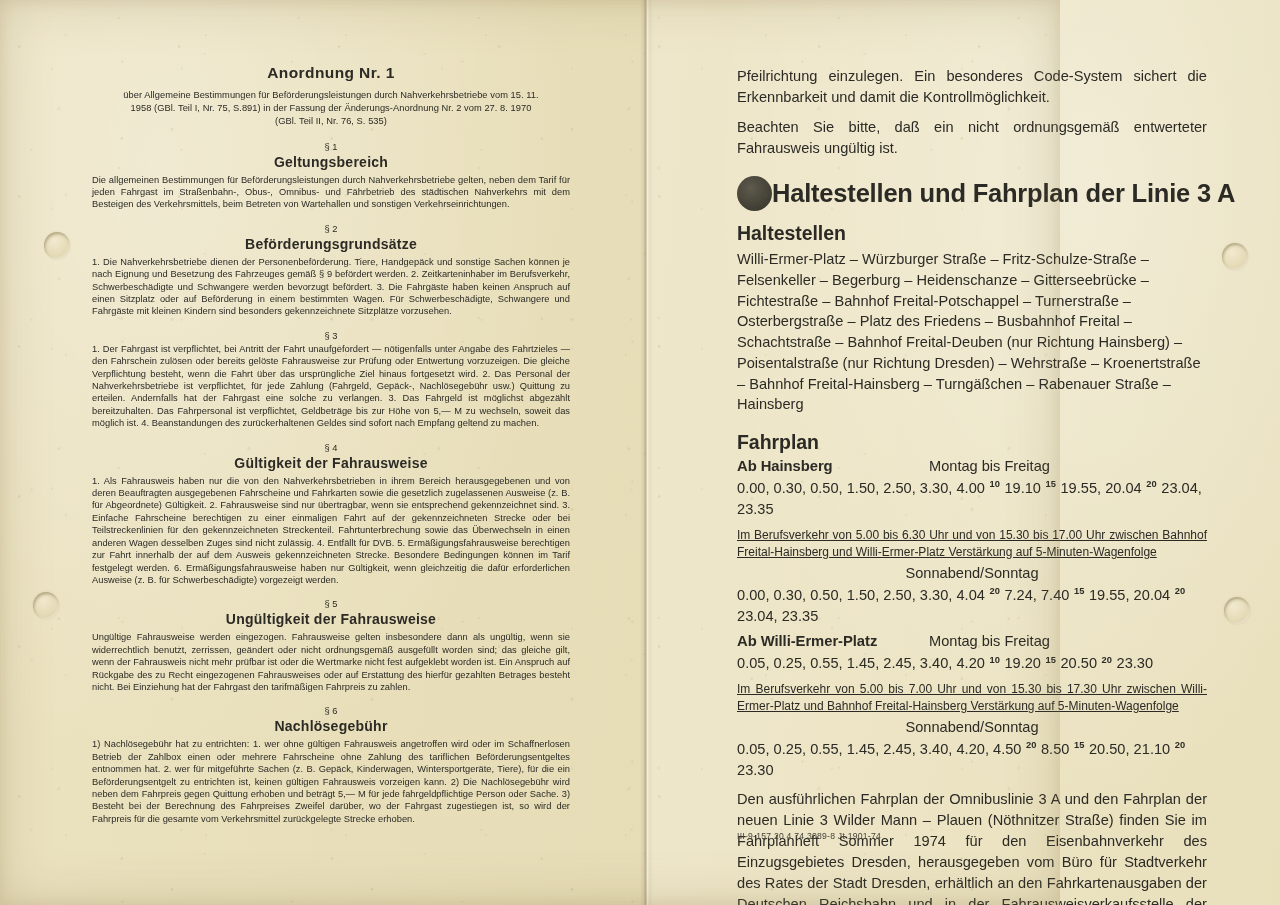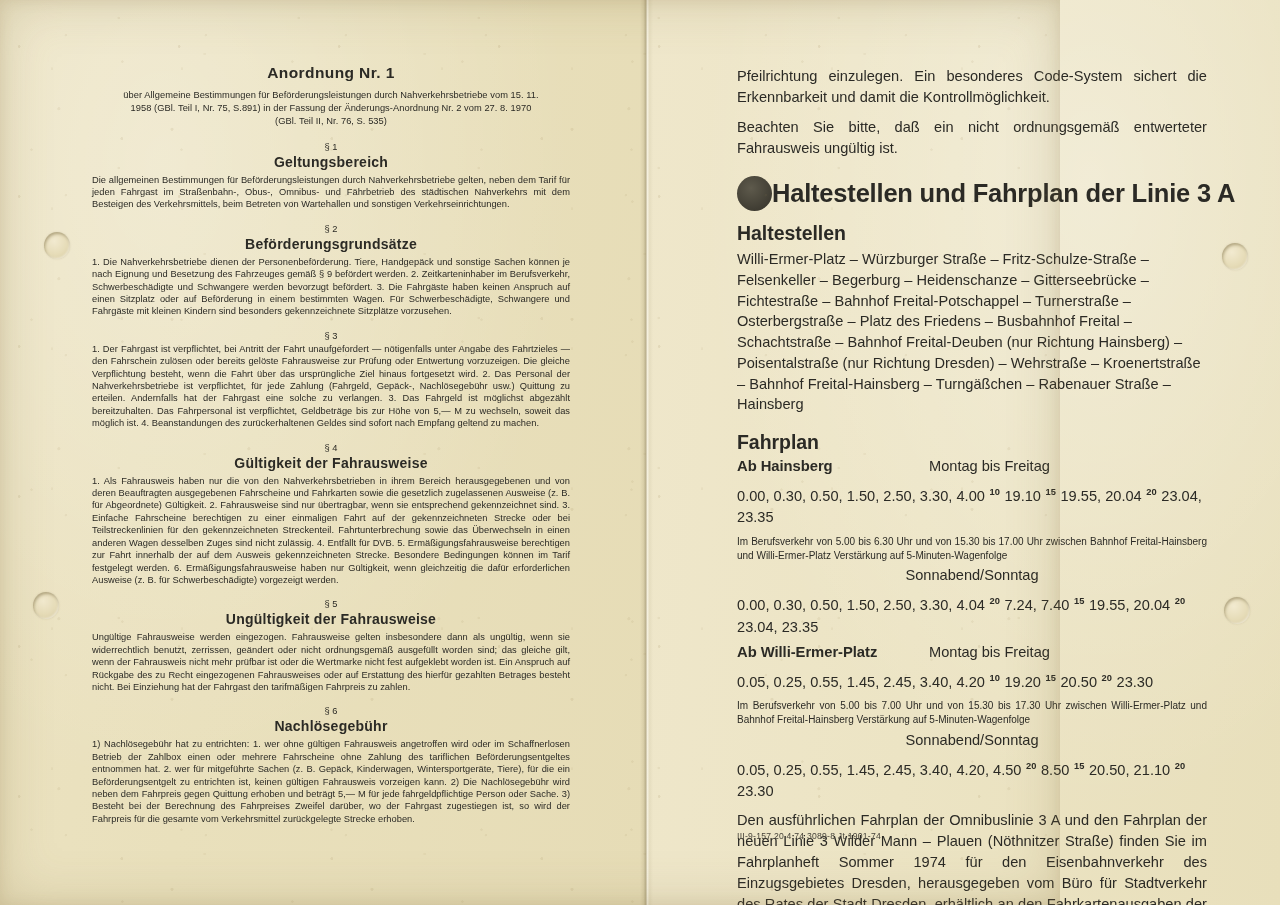--- a/index.html
+++ b/index.html
@@ -79,24 +79,24 @@
   .big-head{font-size:25.5px;font-weight:bold;letter-spacing:-.2px;white-space:nowrap;}
 
   .sub-head{font-size:19.5px;font-weight:bold;margin:9px 0 4px;letter-spacing:-.05px;}
   .sub-head.fahrplan{margin-top:16px;}
 
   .stop-list{font-size:14.6px;line-height:1.425;margin:0;letter-spacing:.01px;}
 
   .dir-row{display:flex;align-items:baseline;margin:3px 0 1px;}
   .dir-name{font-size:14.8px;font-weight:bold;width:192px;flex:0 0 auto;letter-spacing:-.05px;}
   .dir-days{font-size:14.6px;}
-  .times{font-size:14.6px;line-height:1.45;margin:12px 0 6px;letter-spacing:.01px;}
+  .times{font-size:14.6px;line-height:1.45;margin:4px 0 6px;letter-spacing:.01px;}
   .times sup{font-size:9.3px;vertical-align:super;line-height:0;padding:0 .5px;font-weight:bold;}
   .weekend-head{font-size:14.6px;text-align:center;margin:4px 0 1px;}
-  .note{font-size:10px;line-height:1.44;margin:0 0 4px;text-align:justify;}
+  .note{font-size:12px;line-height:1.44;margin:0 0 4px;text-align:justify;text-decoration:underline;}
   .printer-code{position:absolute;left:737px;top:831px;font-size:8.6px;letter-spacing:.25px;color:#46433a;}
 </style>
 </head>
 <body>
 
 <div class="sheet">
 
   <div class="page-left"></div>
   <div class="page-right"></div>
   <div class="fold"></div>

